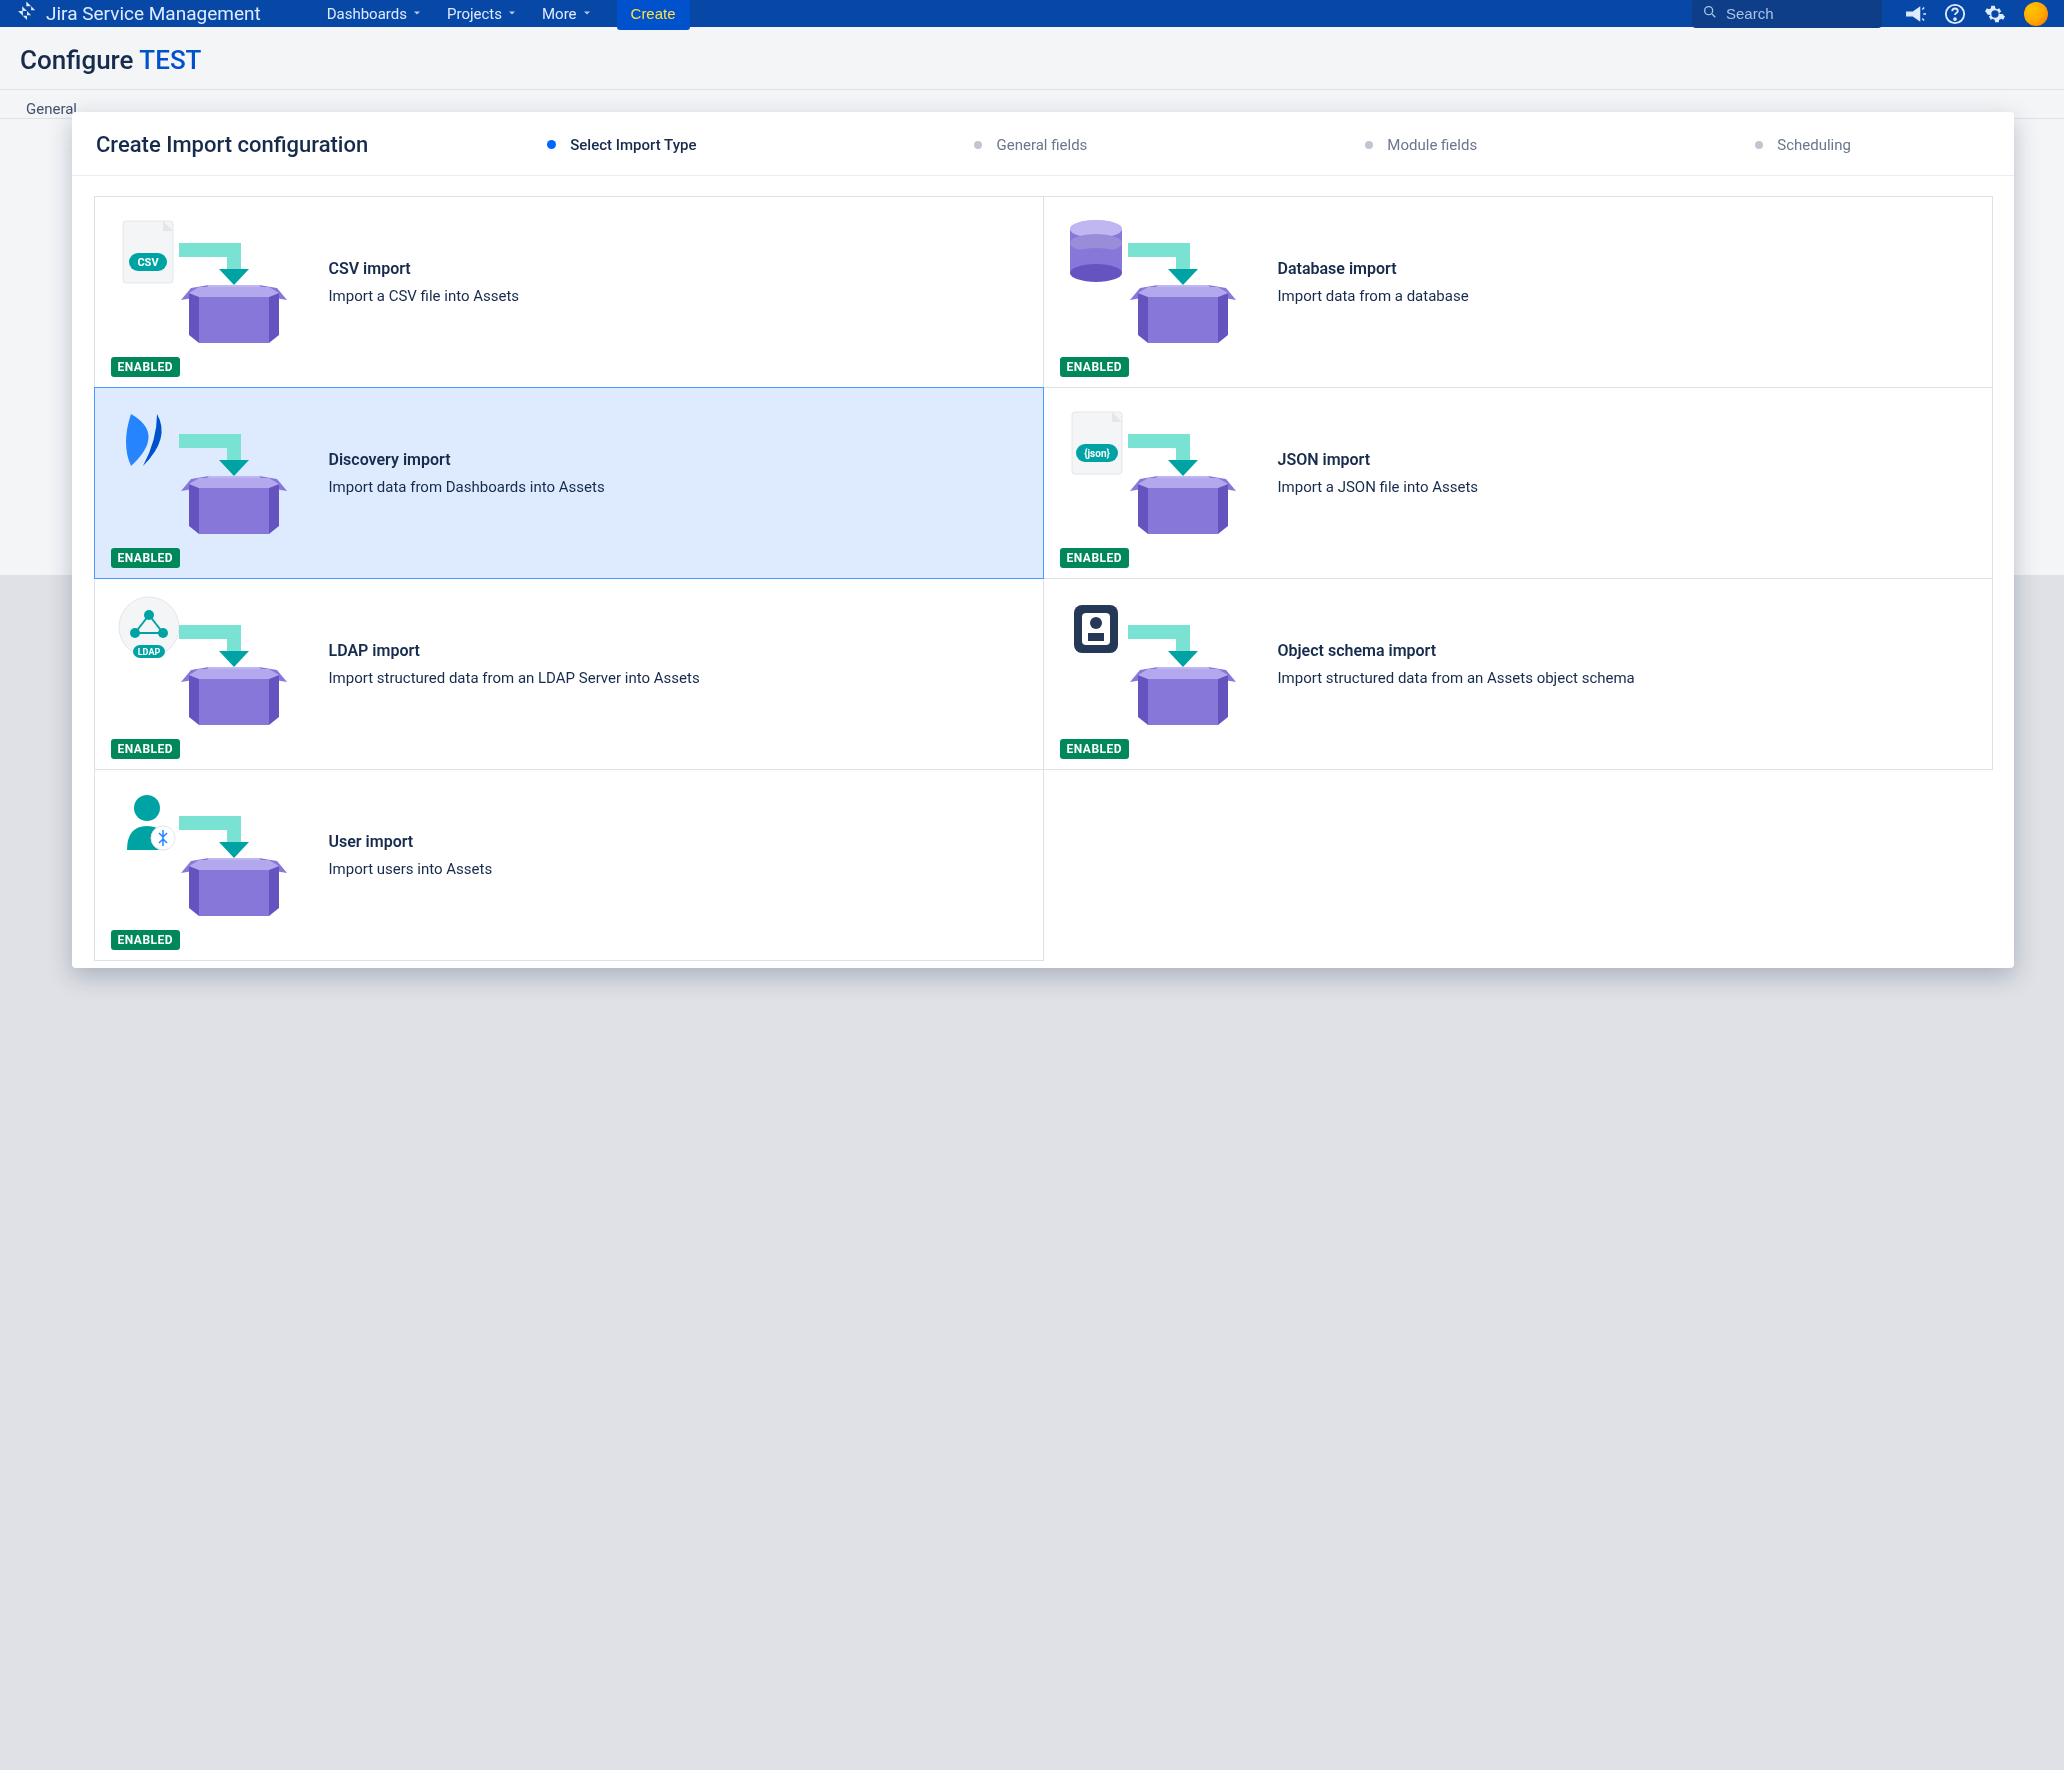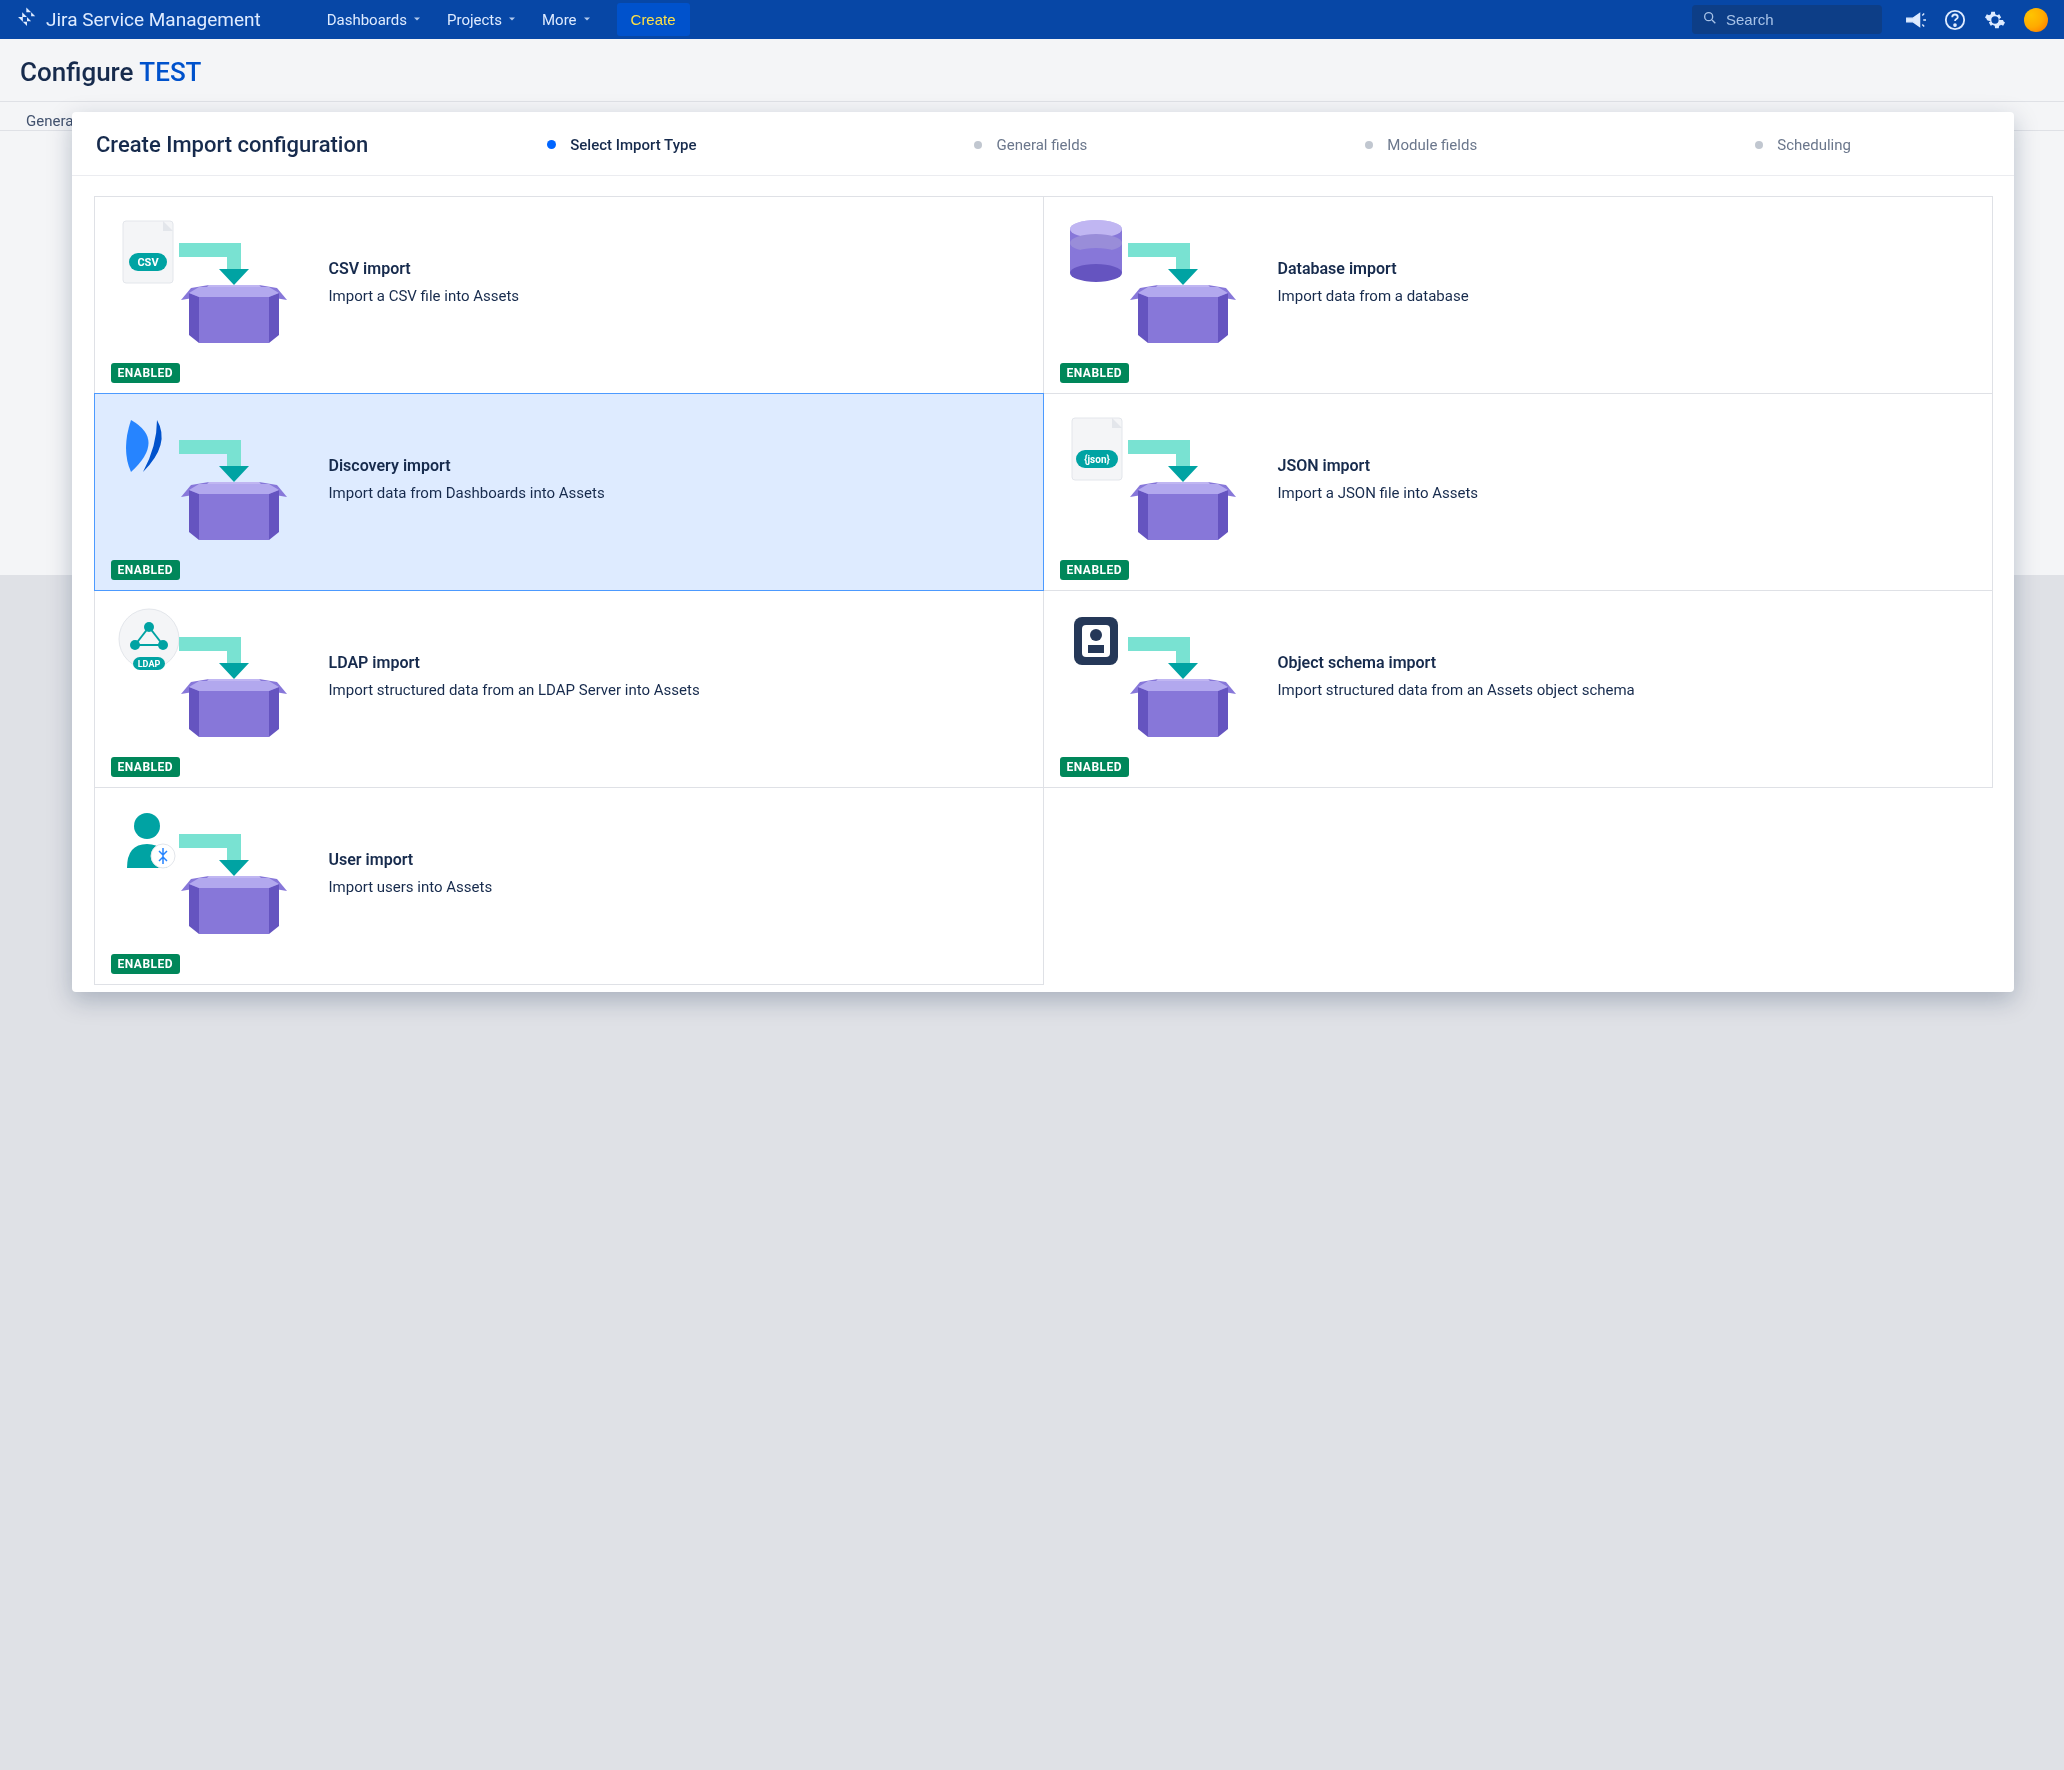--- a/index.html
+++ b/index.html
@@ -7,21 +7,21 @@
   body {
     font-family: -apple-system, BlinkMacSystemFont, "Segoe UI", Roboto, sans-serif;
     background: #f4f5f7;
     color: #172b4d;
     font-size: 14px;
   }
 
   
   .topnav {
     background: #0747a6;
-    height: 39px;
+    height: 27px;
     display: flex;
     align-items: center;
     padding: 0 16px;
     gap: 10px;
   }
   .topnav-left { display: flex; align-items: center; gap: 16px; flex: 1; }
   .brand { display: flex; align-items: center; gap: 8px; color: #deebff; font-size: 19px; font-weight: 400; }
   .brand svg { width: 22px; height: 22px; }
   .nav-item { display: flex; align-items: flex-start; gap: 4px; color: #deebff; font-size: 15px; cursor: pointer; padding: 6px 4px; }
   .nav-item svg { width: 12px; height: 12px; opacity: .8; }
@@ -104,21 +104,20 @@
     grid-template-columns: 1fr 1fr;
     gap: 0px;
     padding: 20px 22px 8px;
   }
   .card {
     border: 1px solid #dfe1e6;
     margin: -0.5px;
     padding: 16px 20px 10px 16px;
     display: flex;
     flex-direction: column;
-    gap: 6px;
     position: relative;
     cursor: pointer;
     background: #fff;
   }
   .card.selected { background: #deebff; border: 1px solid #4c9aff; z-index: 1; }
   .card-body { display: flex; align-items: center; gap: 18px; }
   .illu { width: 200px; height: 140px; flex: 0 0 auto; position: relative; }
   .card-text h3 { font-size: 16px; font-weight: 600; color: #172b4d; margin-bottom: 8px; }
   .card-text p  { font-size: 15px; color: #172b4d; line-height: 1.4; }
   .badge {

